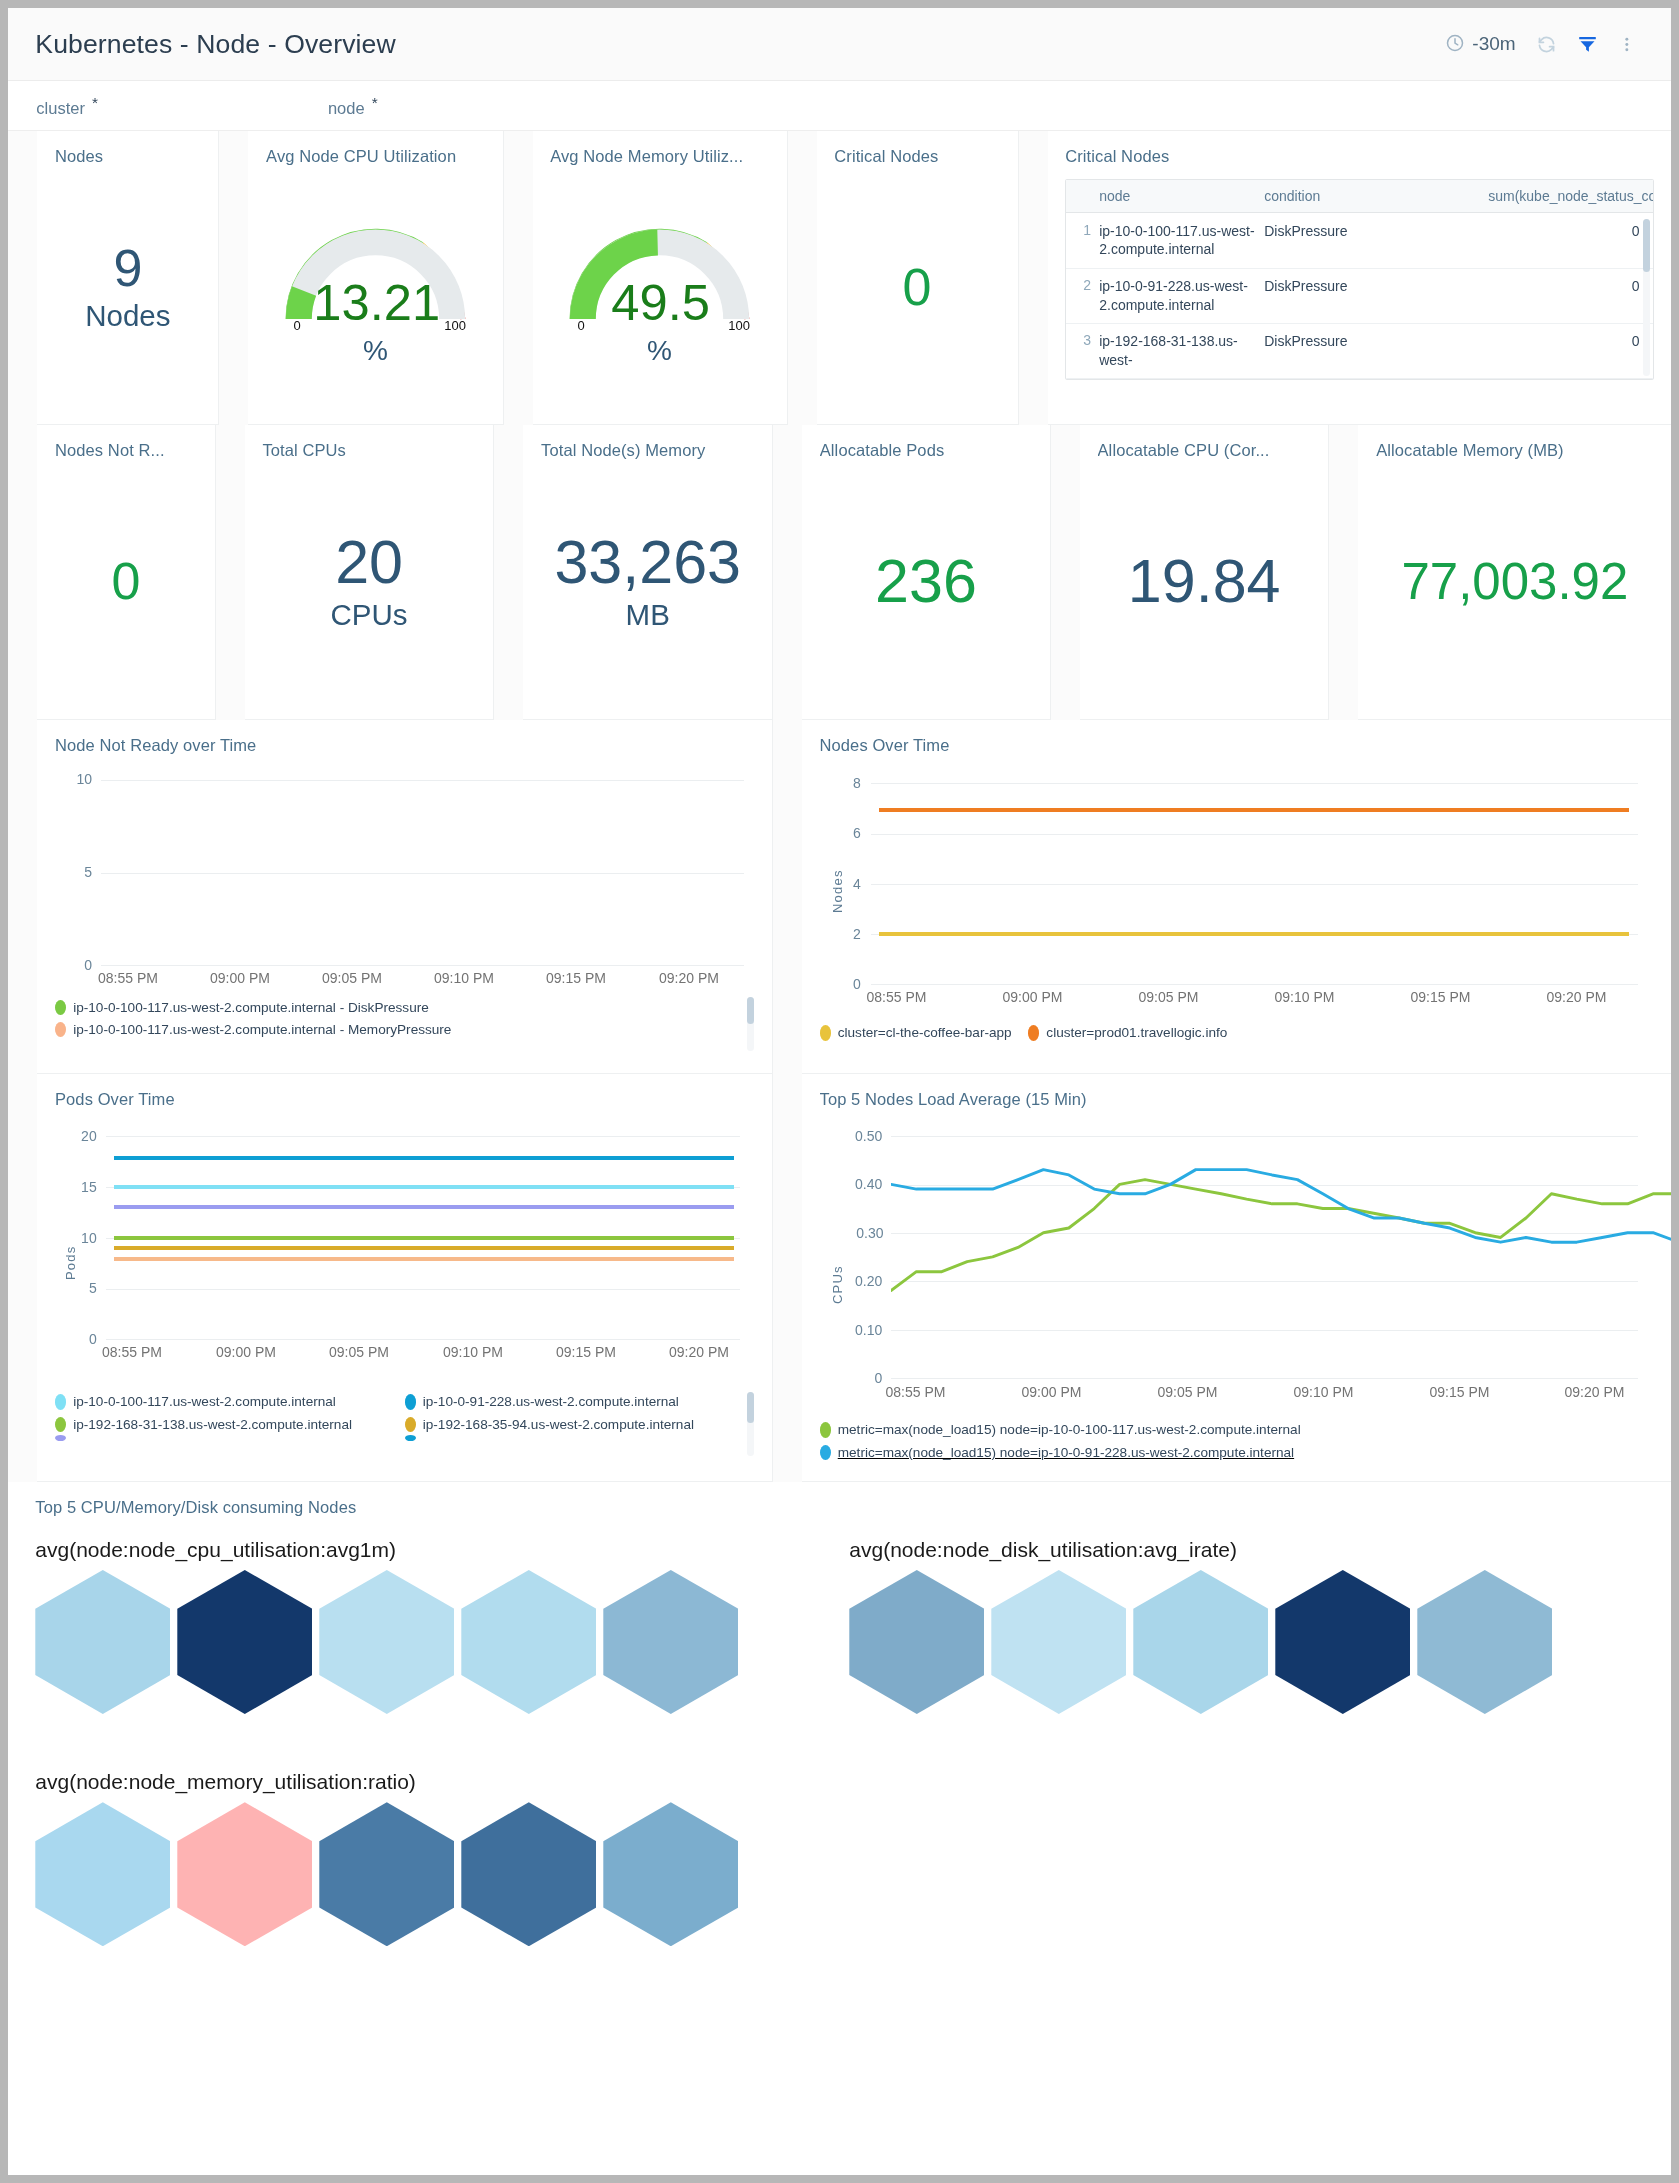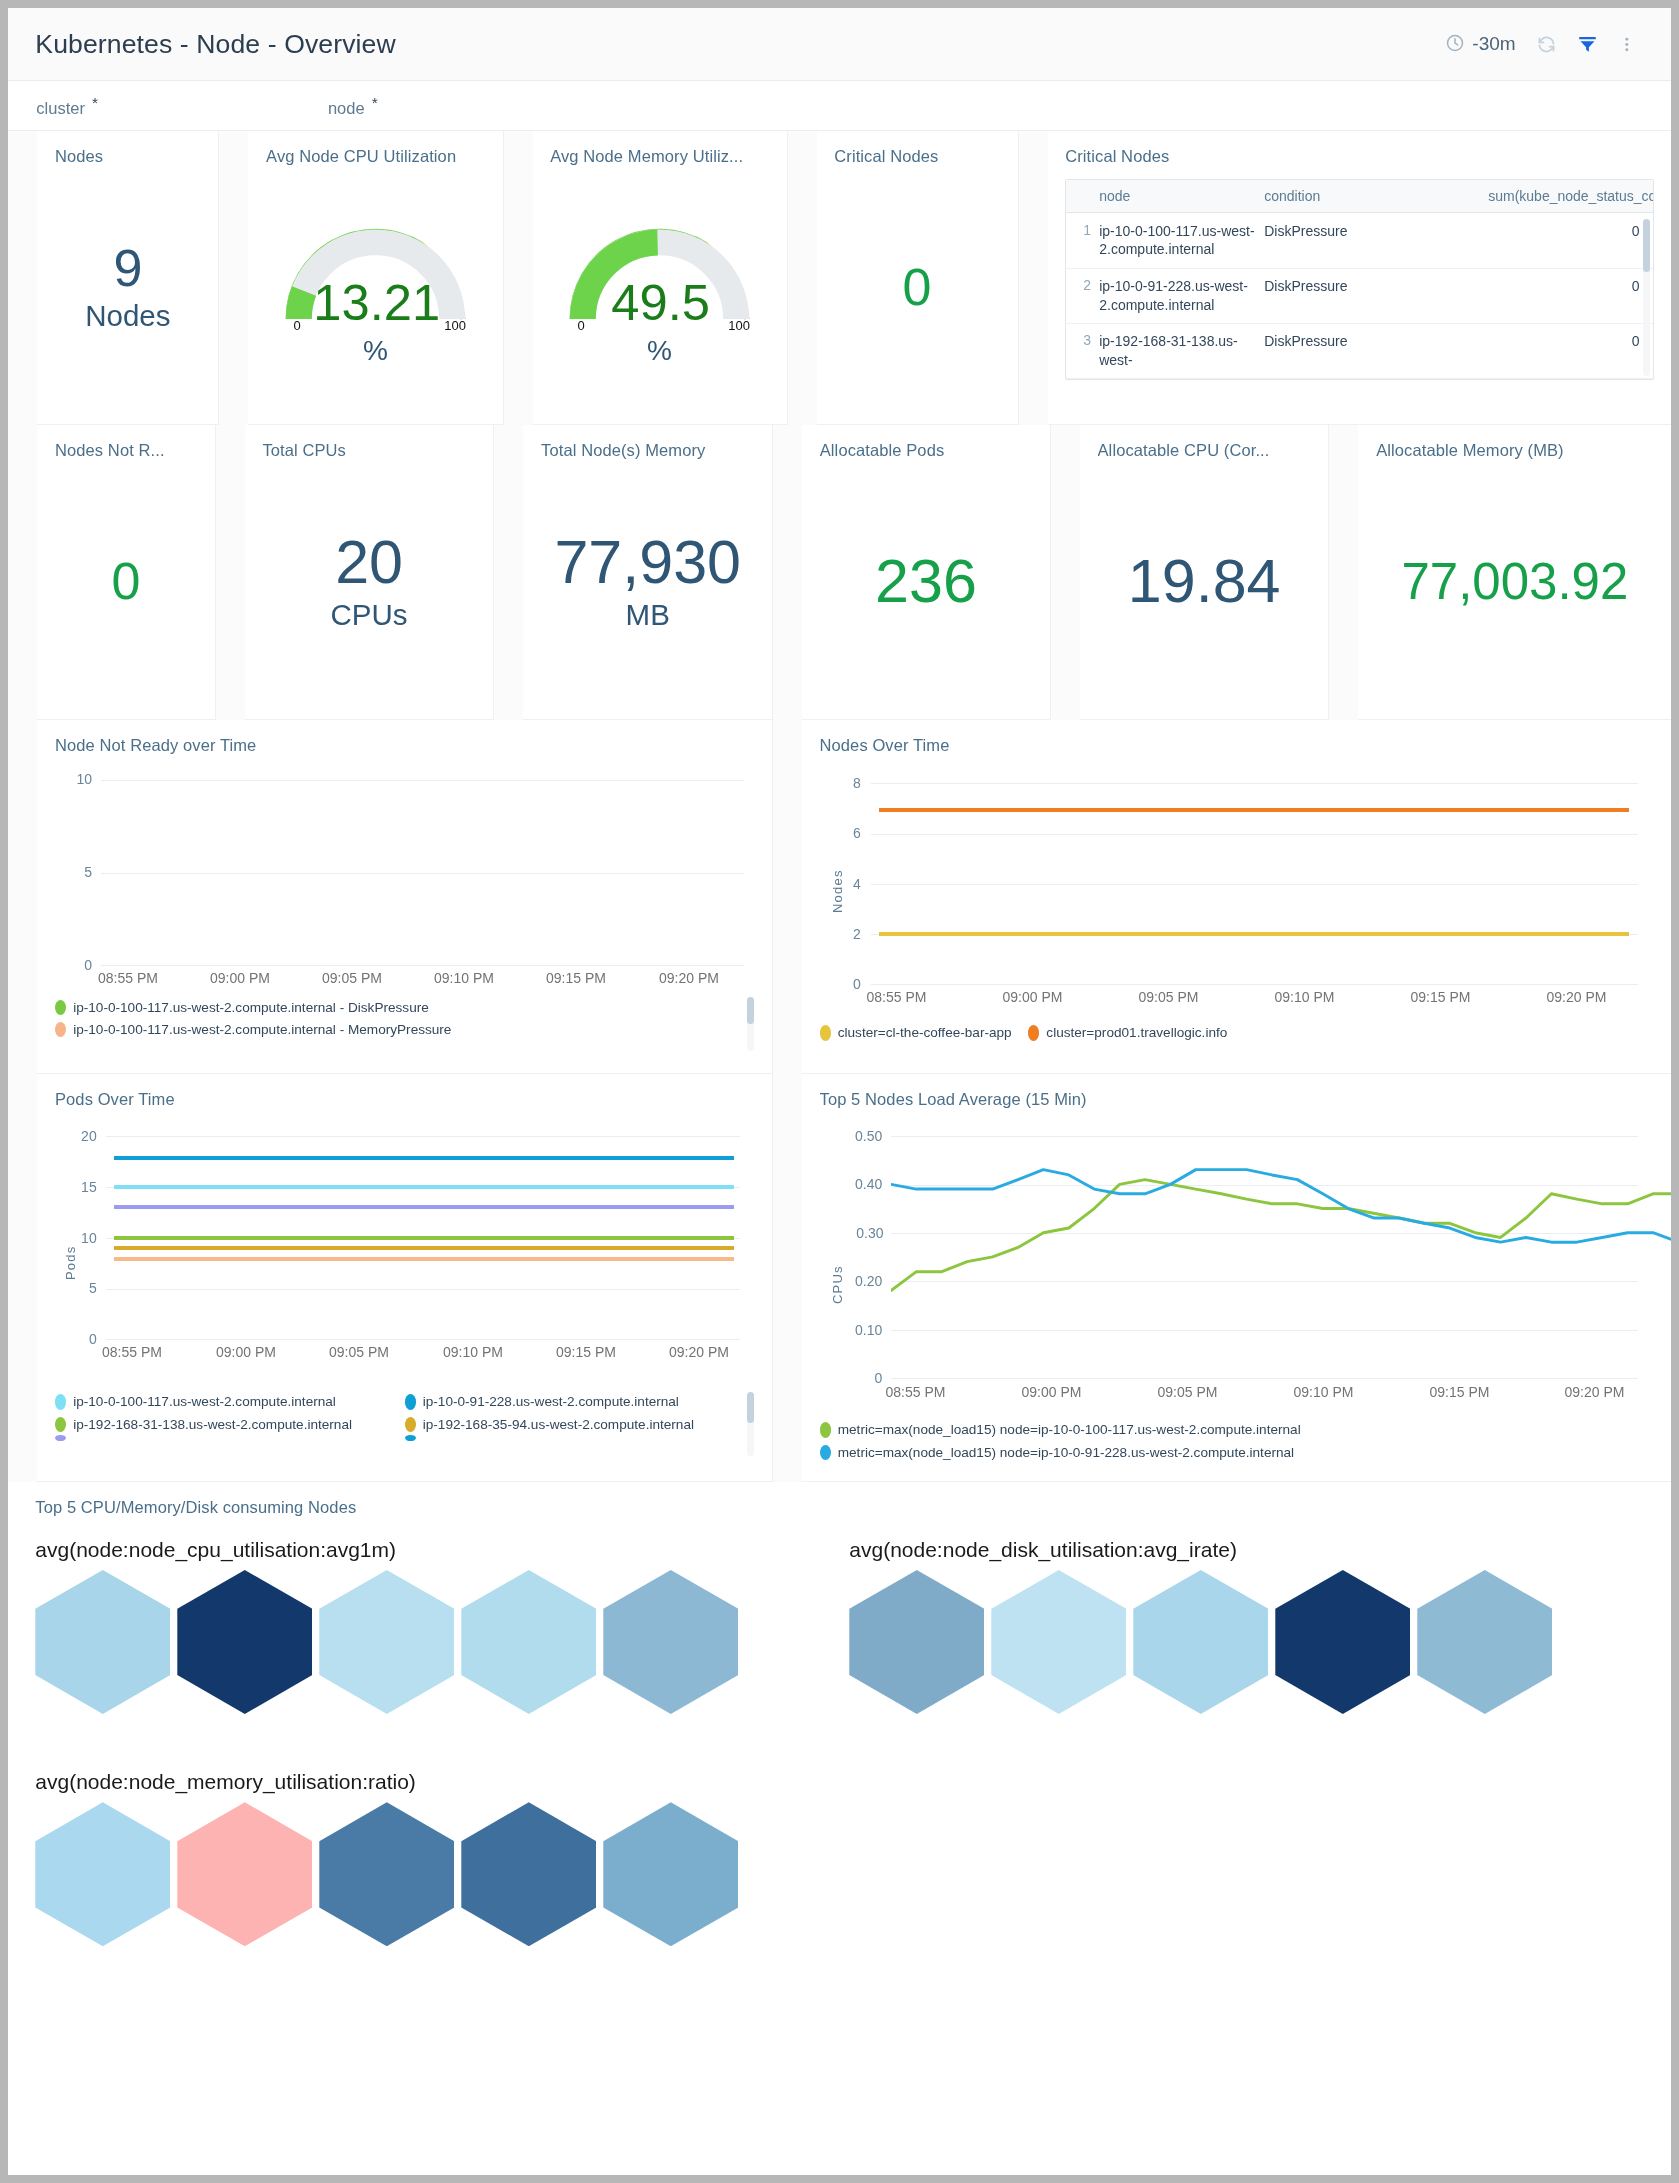--- a/index.html
+++ b/index.html
@@ -302,21 +302,21 @@
       <div class="panel-title">Total CPUs</div>
       <div class="metric-wrap">
         <div class="metric-value big">20</div>
         <div class="metric-unit">CPUs</div>
       </div>
     </div>
 
     <div class="panel" style="width:279px;height:295px;">
       <div class="panel-title">Total Node(s) Memory</div>
       <div class="metric-wrap">
-        <div class="metric-value big">77,930</div>
+        <div class="metric-value big">33,263</div>
         <div class="metric-unit">MB</div>
       </div>
     </div>
 
     <div class="panel" style="width:278px;height:295px;">
       <div class="panel-title">Allocatable Pods</div>
       <div class="metric-wrap">
         <div class="metric-value green big">236</div>
       </div>
     </div>
@@ -492,21 +492,21 @@
         <div class="xtick" style="left:338px;  top:275px;">09:05 PM</div>
         <div class="xtick" style="left:474px;  top:275px;">09:10 PM</div>
         <div class="xtick" style="left:610px; top:275px;">09:15 PM</div>
         <div class="xtick" style="left:745px; top:275px;">09:20 PM</div>
       </div>
       <div class="legend" style="margin-top:32px;">
         <div class="legend-item" style="width:100%;">
           <span class="legend-dot" style="background:#8cc63e;"></span>
           <span class="legend-text">metric=max(node_load15) node=ip-10-0-100-117.us-west-2.compute.internal</span>
         </div>
-        <div class="legend-item" style="width:100%;">
+        <div class="legend-item" style="width:100%;text-decoration:underline;">
           <span class="legend-dot" style="background:#29abe2;"></span>
           <span class="legend-text">metric=max(node_load15) node=ip-10-0-91-228.us-west-2.compute.internal</span>
         </div>
       </div>
     </div>
   </div>
 
   <div class="hex-section">
     <div class="panel-title" style="margin-bottom:21px;">Top 5 CPU/Memory/Disk consuming Nodes</div>
 

